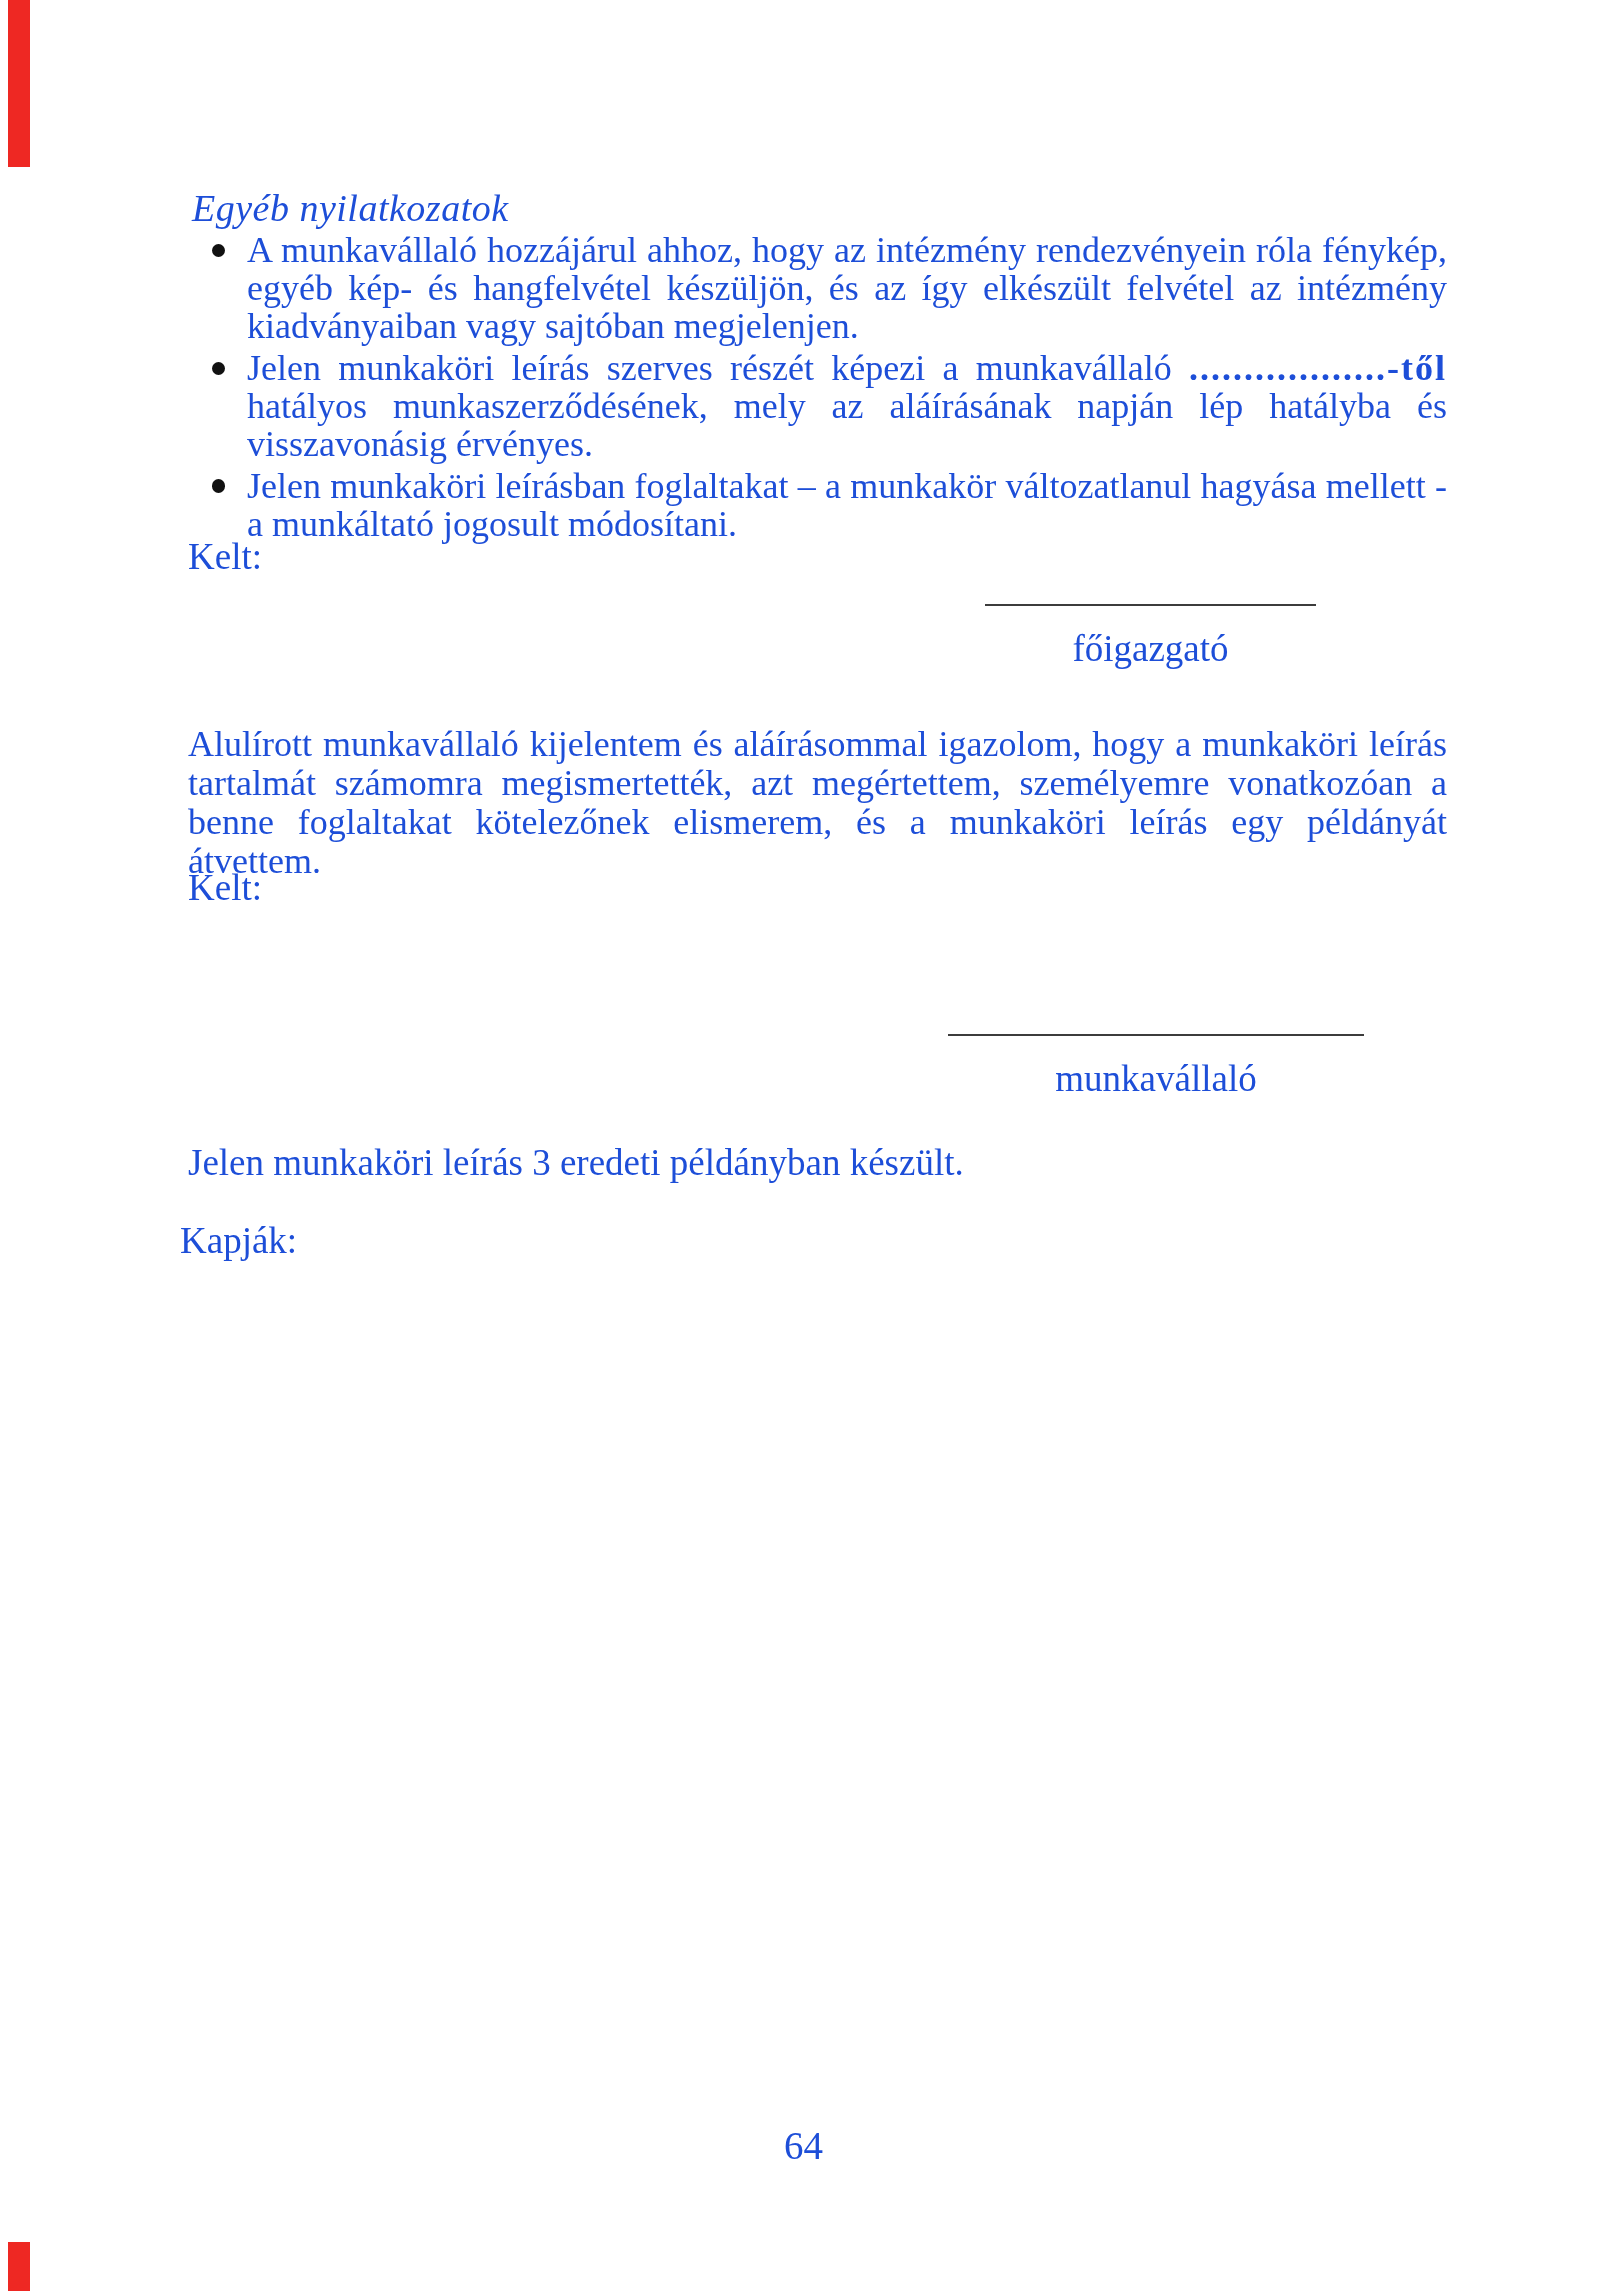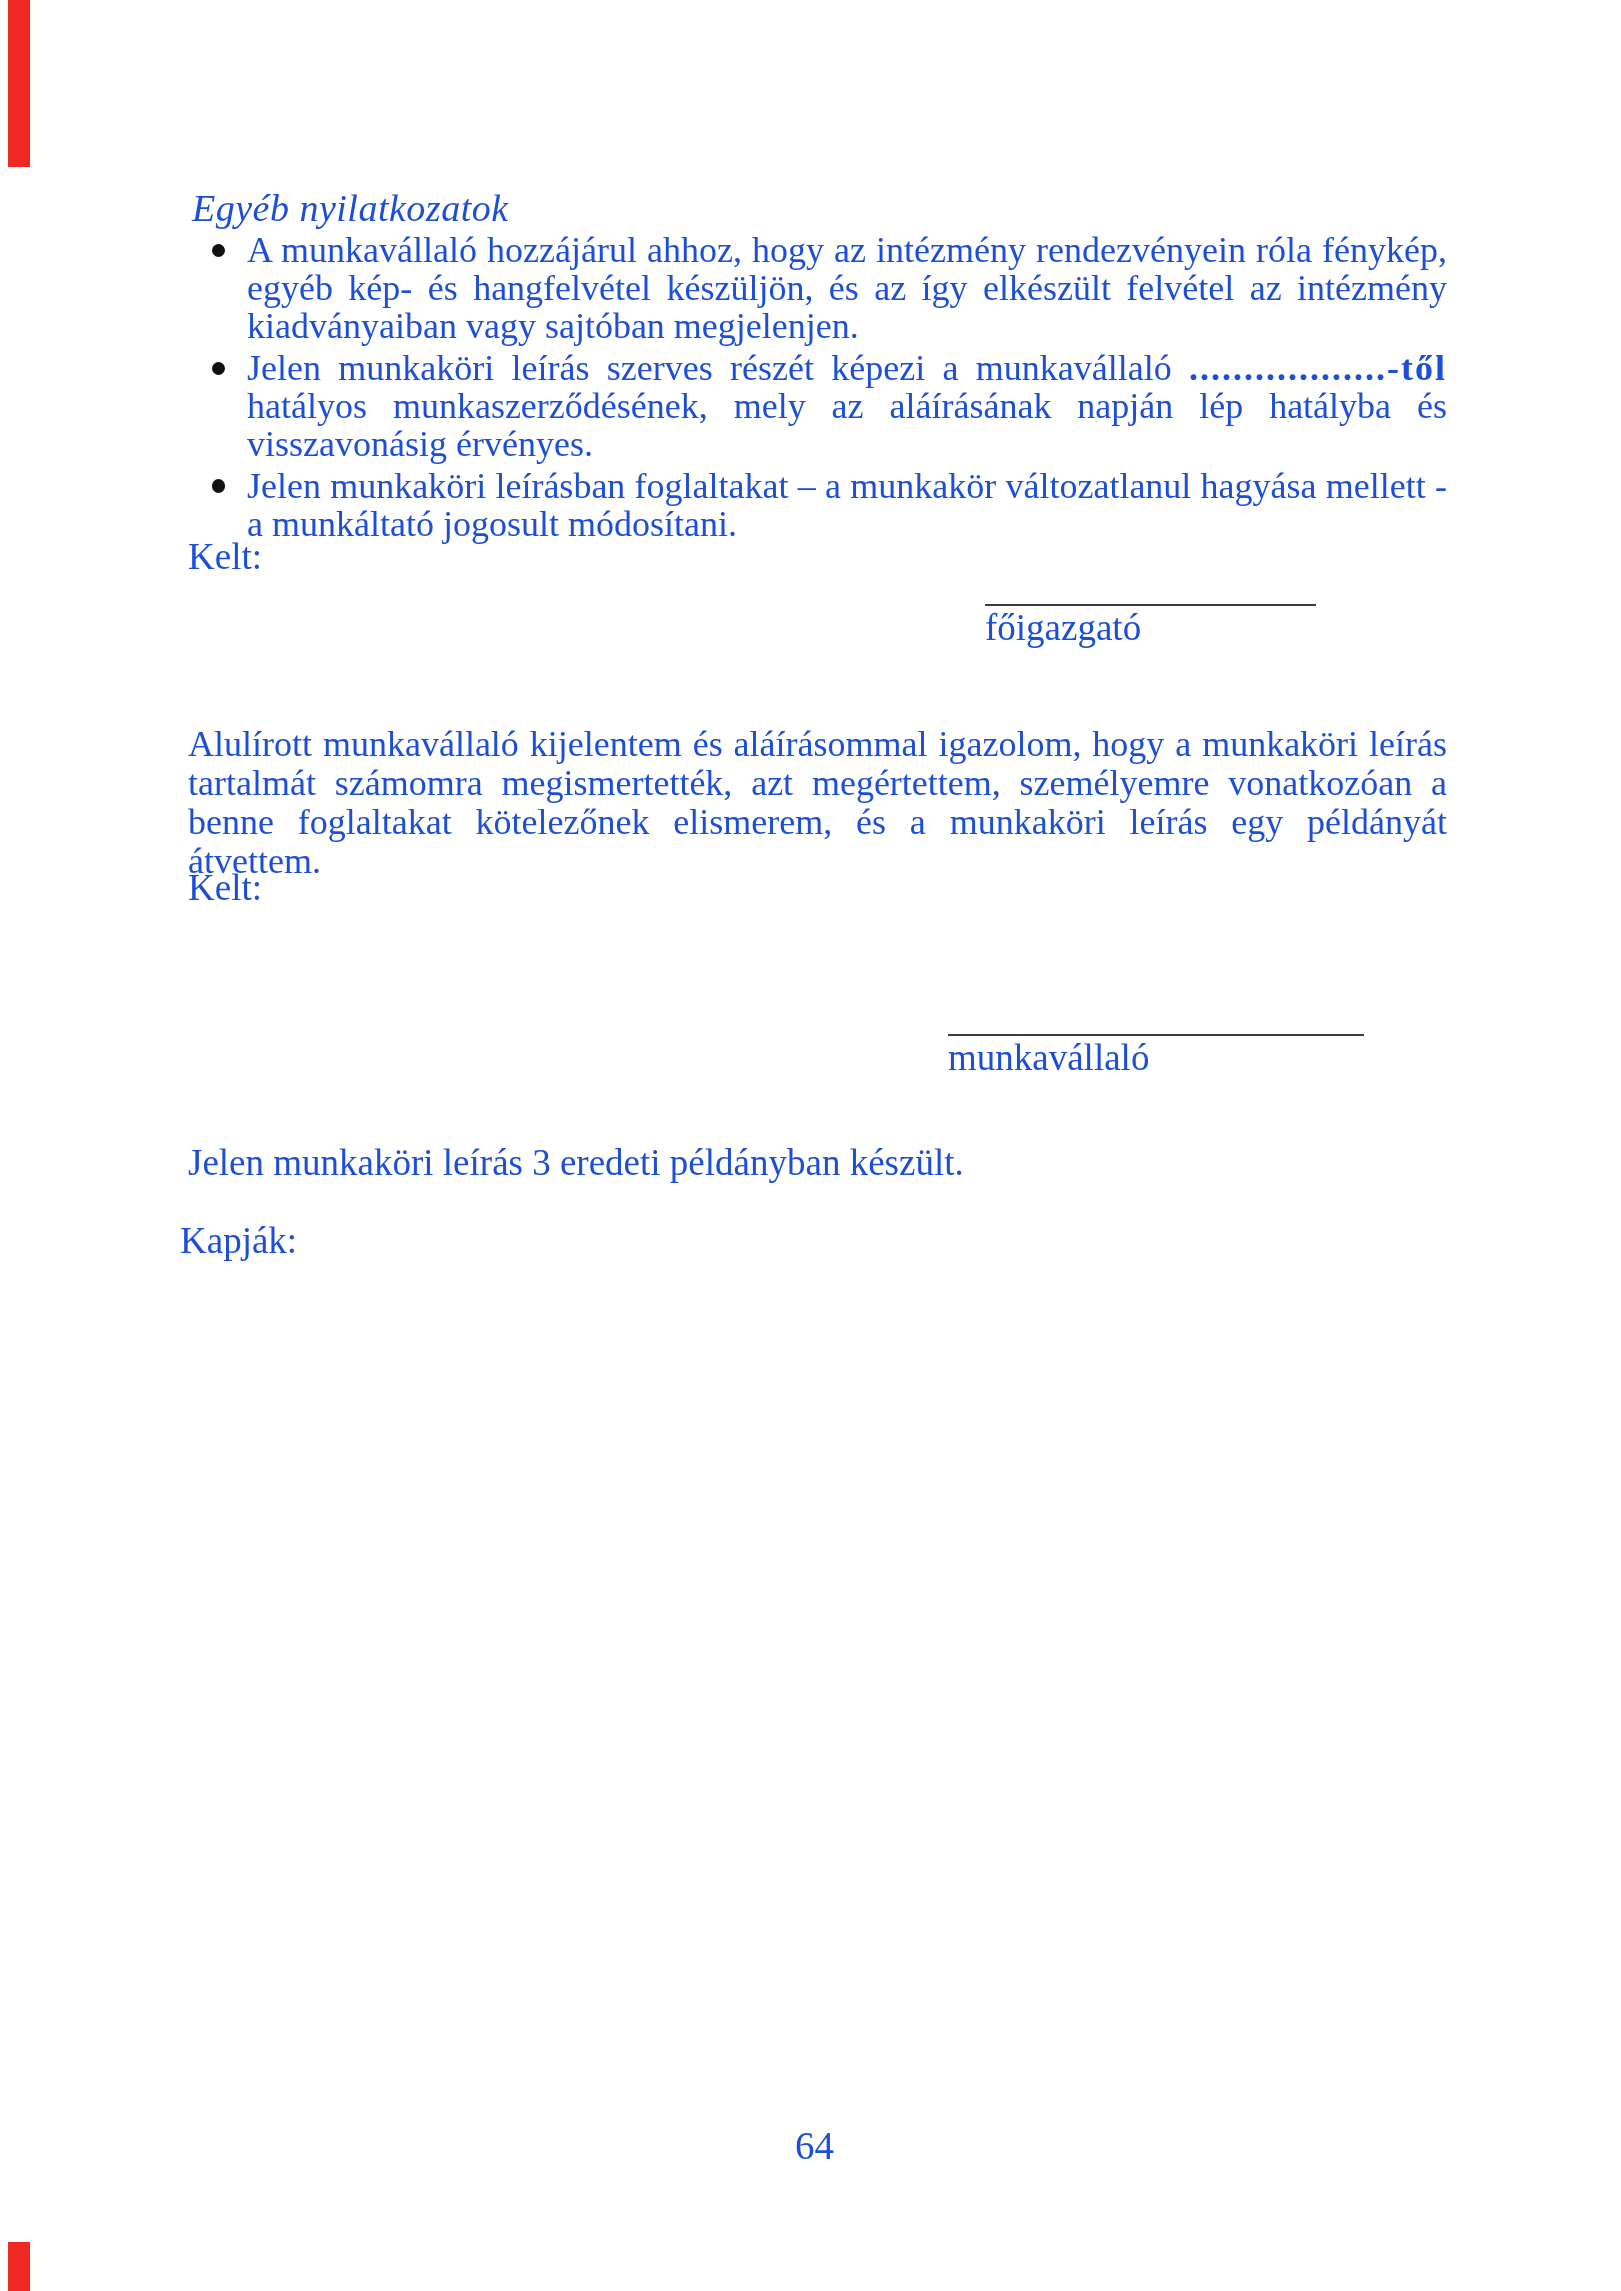--- a/index.html
+++ b/index.html
@@ -65,23 +65,23 @@
     position: absolute;
     left: 188px;
     font-size: 37px;
   }
   .kelt.first  { top: 535px; }
   .kelt.second { top: 866px; }
 
   .sig { position: absolute; }
   .sig .sigline { border-top: 2.9px solid #3c3c3c; height: 0; }
   .sig .siglabel {
-    text-align: left;
+    text-align: center;
     font-size: 37px;
-    padding-top: 0;
+    padding-top: 21px;
   }
   .sig.director { left: 985px; top: 604px; width: 331px; }
   .sig.employee { left: 948px;  top: 1034px; width: 416px; }
 
   .para {
     position: absolute;
     left: 188px;
     top: 725px;
     width: 1259px;
     text-align: justify;
@@ -96,21 +96,20 @@
   .dash-row { height: 39px; }
   .dash-char { display: inline-block; width: 96px; }
 
   .pagenum {
     position: absolute;
     left: 0;
     top: 2123px;
     width: 1607px;
     text-align: center;
     font-size: 39px;
-    padding-left: 11px;
   }
 </style>
 </head>
 <body>
 
 <div class="page">
 
   <div class="red-stripe top"></div>
   <div class="red-stripe bottom"></div>
 

